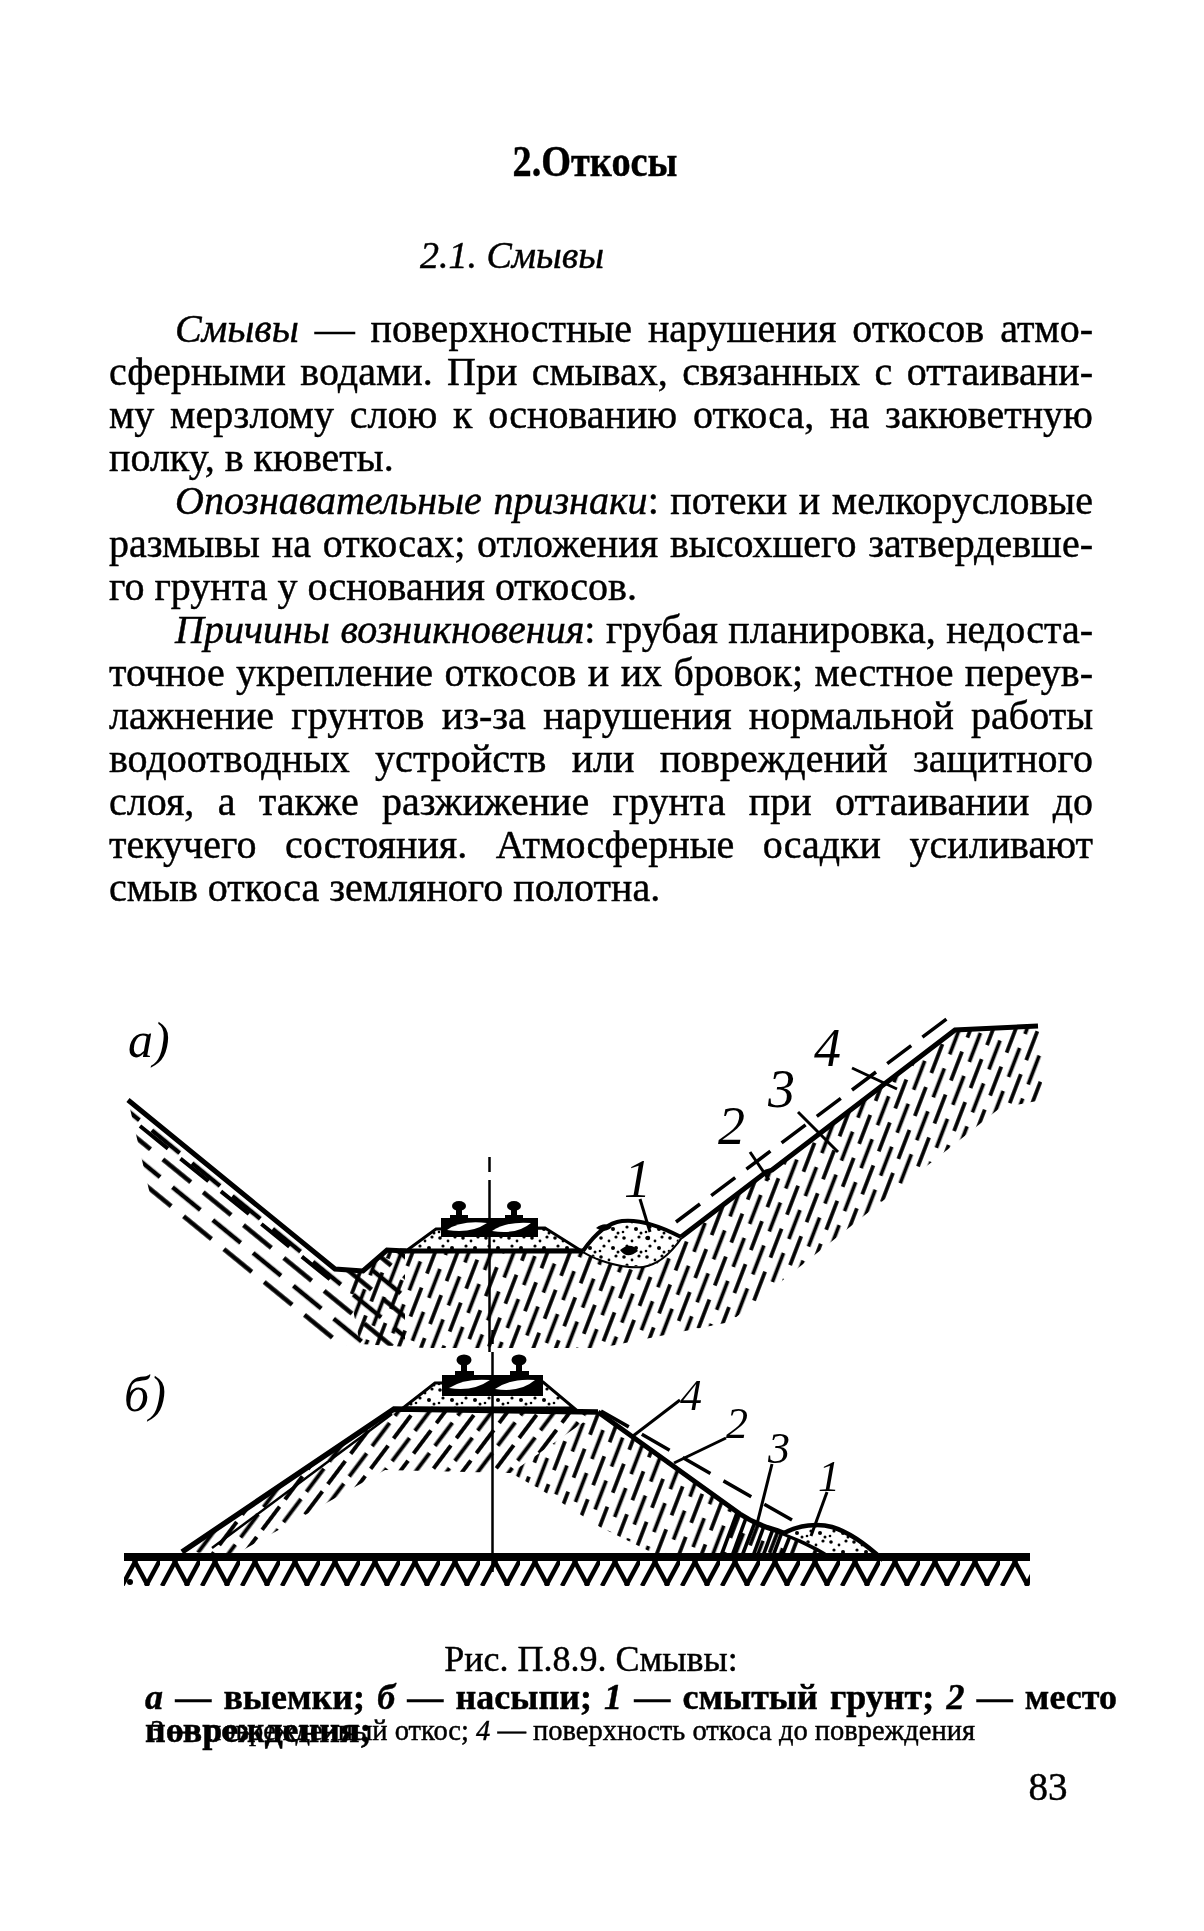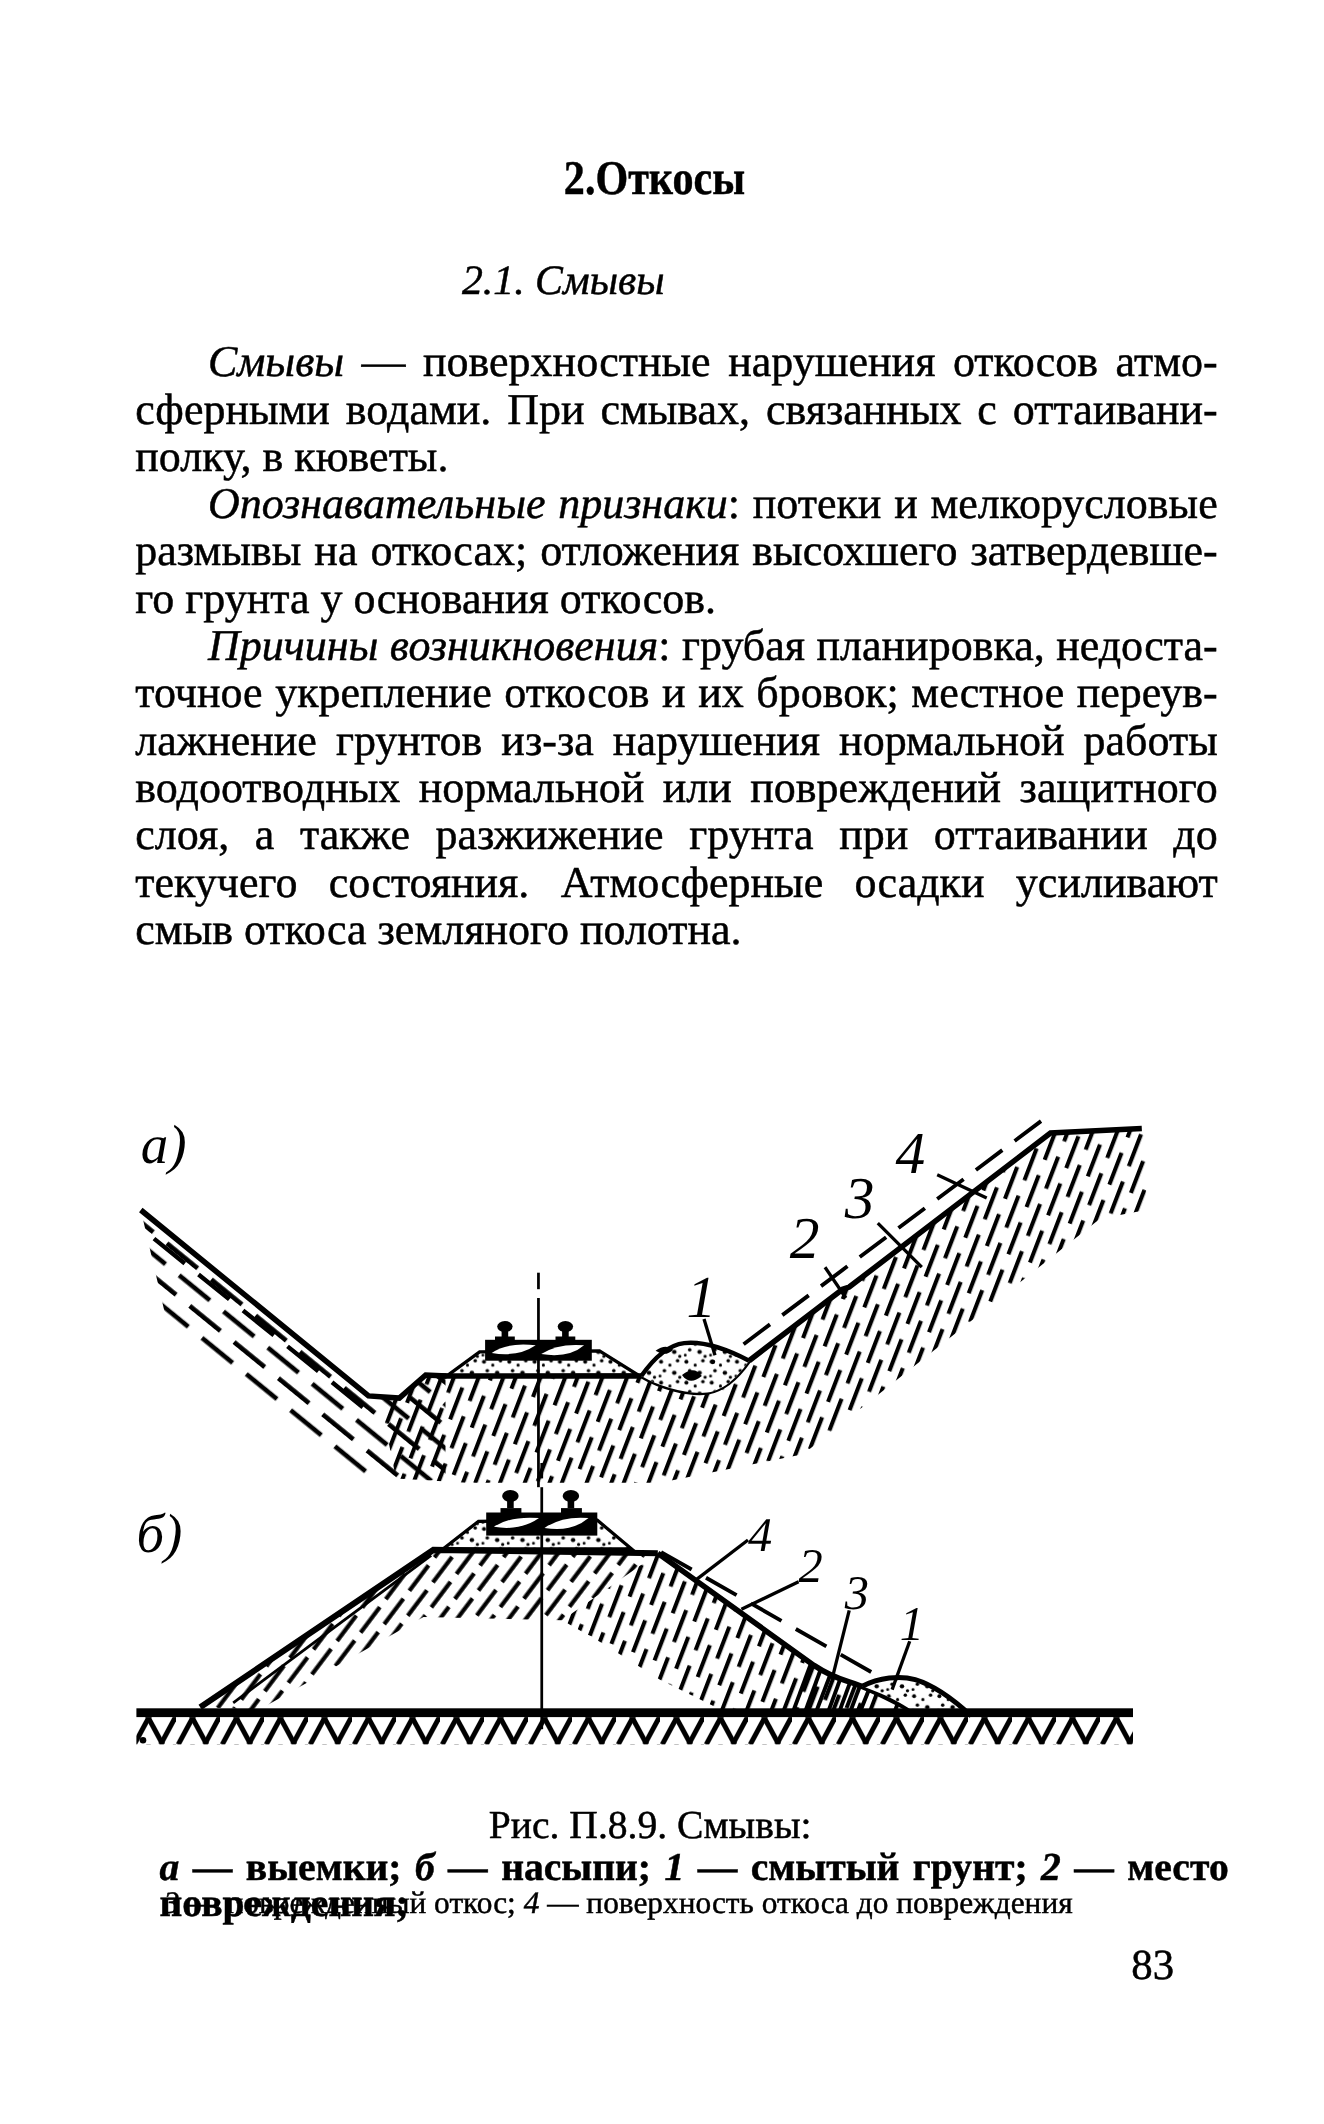--- a/index.html
+++ b/index.html
@@ -4,47 +4,48 @@
 <style>
   html,body{margin:0;padding:0;}
   body{width:1204px;height:1931px;background:#ffffff;position:relative;
        font-family:"Liberation Serif", serif;color:#000;overflow:hidden;
        -webkit-text-stroke:0.45px #000;}
   .abs{position:absolute;}
   .title{left:-7px;top:136px;width:1204px;text-align:center;
          font-weight:bold;font-size:44px;transform:scaleX(0.87);}
   .subtitle{left:0;top:233px;width:1024px;text-align:center;
             font-style:italic;font-size:38px;}
-  .body{left:123px;top:307px;width:984px;font-size:40px;line-height:43px;}
+  .body{left:109px;top:307px;width:984px;font-size:40px;line-height:43px;}
   .jl{text-align:justify;text-align-last:justify;}
   .ll{text-align:left;}
   .ind{text-indent:66px;}
   .caption{left:-11px;top:1638px;width:1204px;text-align:center;font-size:36px;}
   .legend1{left:99px;top:1681px;width:972px;font-size:36px;line-height:33px;font-weight:bold;
            text-align:justify;text-align-last:justify;margin-left:46px;}
   .legend2{left:99px;top:1714px;width:926px;font-size:28.5px;line-height:33px;font-weight:normal;
            text-align:center;}
   .pagenum{left:1008px;top:1764px;width:80px;font-size:39px;text-align:center;}
   i{font-style:italic;}
 </style>
 </head>
 <body>
 <div class="abs title">2.Откосы</div>
 <div class="abs subtitle">2.1. Смывы</div>
 <div class="abs body">
   <div class="jl ind"><i>Смывы</i> — поверхностные нарушения откосов атмо-</div>
   <div class="jl">сферными водами. При смывах, связанных с оттаивани-</div>
+  <div class="jl">му мерзлому слою к основанию откоса, на закюветную</div>
   <div class="ll">полку, в кюветы.</div>
   <div class="jl ind"><i>Опознавательные признаки</i>: потеки и мелкорусловые</div>
   <div class="jl">размывы на откосах; отложения высохшего затвердевше-</div>
   <div class="ll">го грунта у основания откосов.</div>
   <div class="jl ind"><i>Причины возникновения</i>: грубая планировка, недоста-</div>
   <div class="jl">точное укрепление откосов и их бровок; местное переув-</div>
   <div class="jl">лажнение грунтов из-за нарушения нормальной работы</div>
-  <div class="jl">водоотводных нормальной или повреждений защитного</div>
+  <div class="jl">водоотводных устройств или повреждений защитного</div>
   <div class="jl">слоя, а также разжижение грунта при оттаивании до</div>
   <div class="jl">текучего состояния. Атмосферные осадки усиливают</div>
   <div class="ll">смыв откоса земляного полотна.</div>
 </div>
 
 <div class="abs" style="left:90px;top:1000px;width:1010px;height:640px;">
 <svg width="1010" height="640" viewBox="90 1000 1010 640">
   <defs>
     <pattern id="hL" width="52" height="31" patternUnits="userSpaceOnUse" patternTransform="rotate(39.2)">
       <line x1="0" y1="5" x2="36" y2="5" stroke="#000" stroke-width="4.3"></line>

